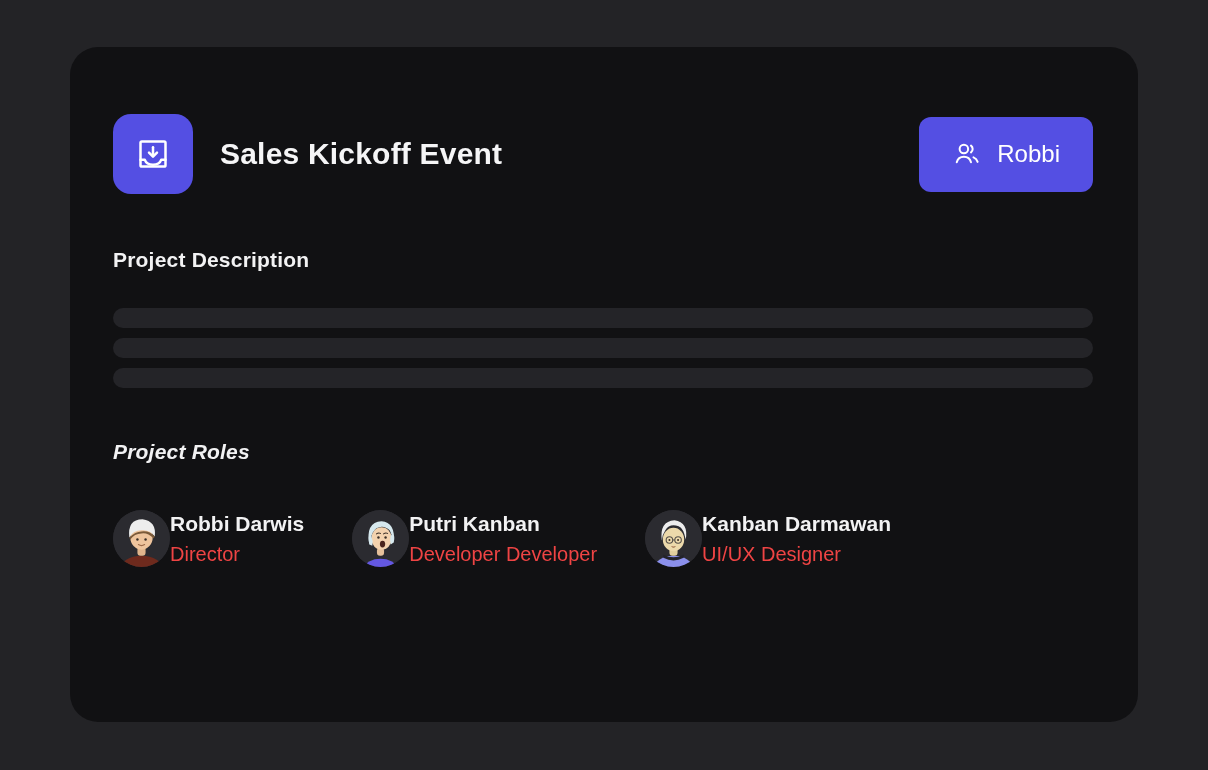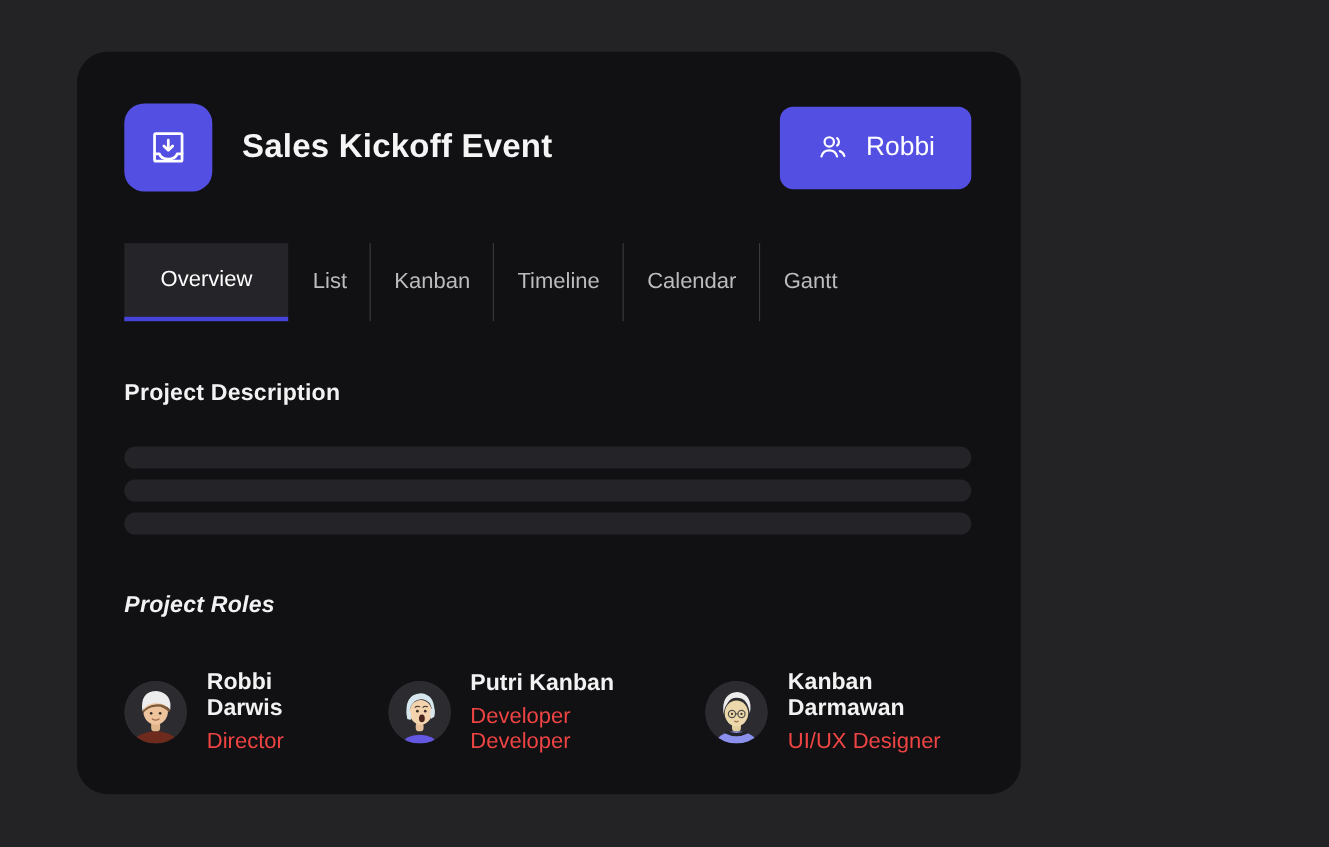--- a/index.html
+++ b/index.html
@@ -6,24 +6,24 @@
   html,body { width:1208px; height:770px; }
   body {
     background:#232326;
     font-family:"Liberation Sans","DejaVu Sans",sans-serif;
     position:relative;
     overflow:hidden;
   }
   .card {
     position:absolute;
     left:70px; top:47px;
-    width:858px; height:675px;
+    width:1068px; height:675px;
     background:#111113;
     border-radius:28px;
-    padding:47px 45px 0 43px;
+    padding:67px 45px 0 43px;
   }
 
   
   .header { display:flex; align-items:center; }
   .app-icon-btn {
     width:80px; height:80px;
     border-radius:18px;
     background:#544FE3;
     display:flex; align-items:center; justify-content:center;
     cursor:pointer; border:none; flex:0 0 auto;
@@ -84,21 +84,21 @@
   }
   .skeleton-bar:last-child { margin-bottom:0; }
 
   
   .roles-title { margin-top:52px;font-style:italic; }
   .roles {
     display:flex;
     margin-top:46px;
     gap:48px;
   }
-  .member { display:flex; align-items:center; gap:18px; }
+  .member { display:flex; align-items:center; }
   .avatar {
     width:57px; height:57px;
     border-radius:50%;
     overflow:hidden;
     background:#2b2b30;
     flex:0 0 auto;
   }
   .member-info { display:flex; flex-direction:column; }
   .member-name {
     font-size:21px; font-weight:700;
@@ -131,28 +131,20 @@
           <circle cx="9.5" cy="8" r="3.4"></circle>
           <path d="M3.8 18.6c.7-2.7 3-4.4 5.7-4.4s5 1.7 5.7 4.4"></path>
           <path d="M15.2 5.3a3.4 3.4 0 0 1 0 5.4"></path>
           <path d="M17.2 14.7c1.6.6 2.8 1.9 3.3 3.6"></path>
         </svg>
       </span>
       <span>Robbi</span>
     </button>
   </div>
 
-  <div class="tabs">
-    <div class="tab active">Overview</div>
-    <div class="tab">List</div>
-    <div class="tab">Kanban</div>
-    <div class="tab">Timeline</div>
-    <div class="tab">Calendar</div>
-    <div class="tab">Gantt</div>
-  </div>
 
   <div class="section-title">Project Description</div>
   <div class="skeletons">
     <div class="skeleton-bar"></div>
     <div class="skeleton-bar"></div>
     <div class="skeleton-bar"></div>
   </div>
 
   <div class="section-title roles-title">Project Roles</div>
 

